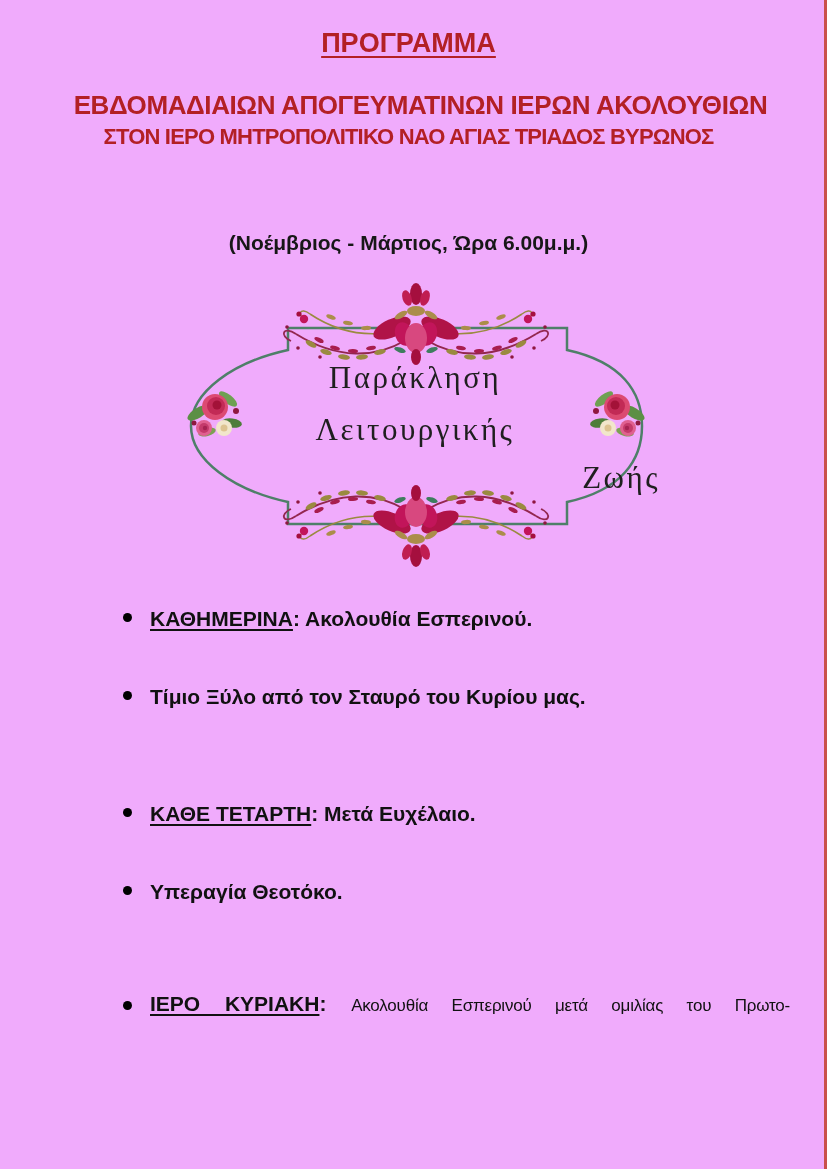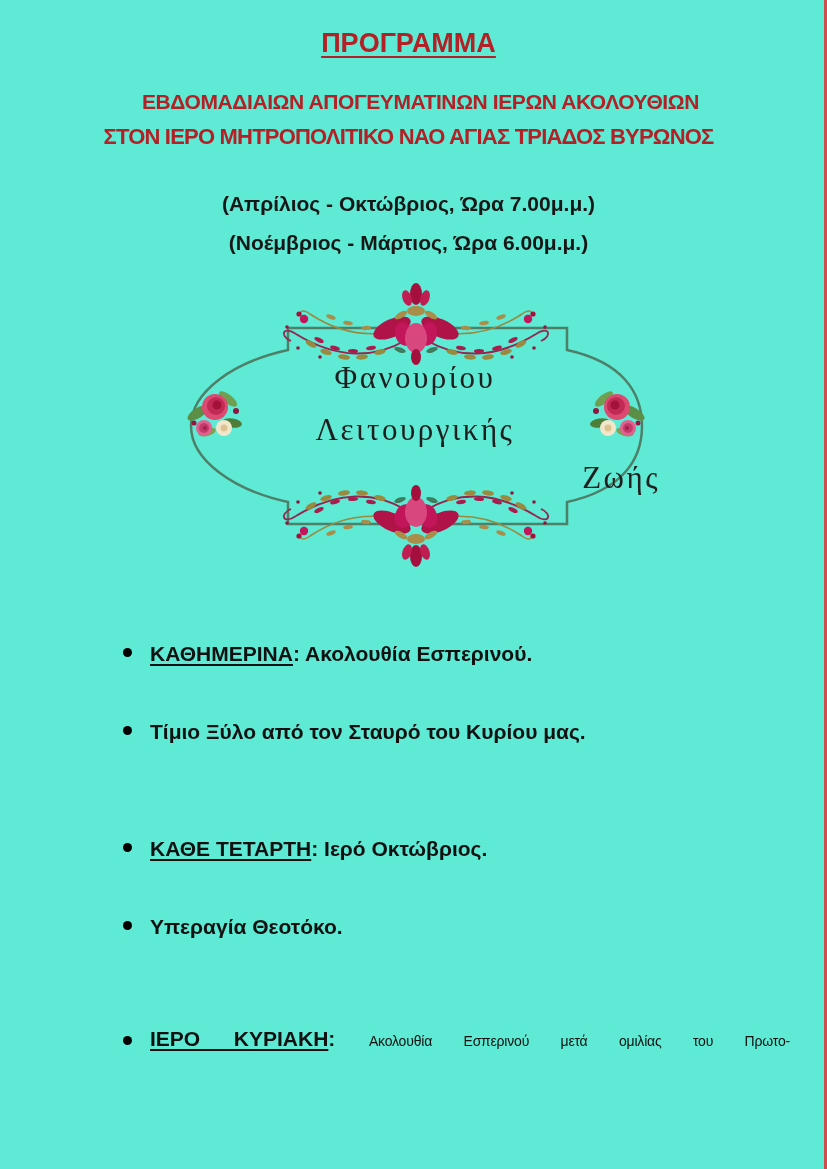--- a/index.html
+++ b/index.html
@@ -1,56 +1,55 @@
 <!DOCTYPE html>
 <html><head>
 <meta charset="utf-8">
 <style>
   html,body{margin:0;padding:0;background:#ffffff;}
-  .page{position:relative;width:827px;height:1169px;margin:0 auto;background:#5eead4;
+  .page{position:relative;width:827px;height:1169px;margin:0 auto;background:#f0abfc;
         font-family:"Liberation Sans",sans-serif;overflow:hidden;}
   .edge-line{position:absolute;top:0;right:0;width:3px;height:100%;background:#c9504c;}
 
   
   .center{position:absolute;left:0;right:10px;text-align:center;}
   .red{color:#b32025;font-weight:bold;}
   .title{top:28px;font-size:27px;text-decoration:underline;text-decoration-thickness:2px;text-underline-offset:4px;}
-  .sub1{top:90px;font-size:21px;letter-spacing:-0.4px;margin-left:24px;}
+  .sub1{top:90px;font-size:26px;letter-spacing:-0.4px;margin-left:24px;}
   .sub2{top:124px;font-size:22px;letter-spacing:-0.8px;}
   .hours{font-weight:bold;color:#171717;font-size:21px;}
   .hours1{top:192px;}
   .hours2{top:231px;}
 
   
   .emblem{position:absolute;left:170px;top:278px;width:490px;height:290px;}
   .emblem svg{position:absolute;left:0;top:0;}
   .em-text{position:absolute;left:0;width:100%;text-align:center;
            font-family:"Liberation Serif",serif;color:#1f1f1f;font-size:31px;letter-spacing:2.5px;}
   .em1{top:82px;} .em2{top:134px;} .em3{top:182px;text-align:right;}
 
   
-  .item{position:absolute;left:150px;font-size:21px;font-weight:bold;color:#111;line-height:37px;margin-top:35px;}
+  .item{position:absolute;left:150px;font-size:21px;font-weight:bold;color:#111;line-height:37px;}
   .item::before{content:'';position:absolute;left:-27px;top:13px;width:9px;height:9px;border-radius:50%;background:#000;}
   .lbl{text-decoration:underline;text-decoration-thickness:2px;text-underline-offset:3px;}
   .just{text-align:justify;text-align-last:justify;}
   .b1{top:600px;} .b2{top:678px;} .b3{top:795px;} .b4{top:873px;} .b5{top:988px;}
   .b2 .first{width:502px;} .b4 .first{width:637px;} .b5 .first{width:640px;line-height:32px;}
-  .small{font-size:14px;font-weight:normal;letter-spacing:-0.2px;}
+  .small{font-size:17px;font-weight:normal;letter-spacing:-0.2px;}
   .cont5{width:640px;font-size:17px;font-weight:normal;letter-spacing:-0.2px;line-height:27px;}
 </style>
 </head>
 <body>
 
 <div class="page">
   <div class="edge-line"></div>
 
   <div class="center red title">ΠΡΟΓΡΑΜΜΑ</div>
   <div class="center red sub1">ΕΒΔΟΜΑΔΙΑΙΩΝ ΑΠΟΓΕΥΜΑΤΙΝΩΝ ΙΕΡΩΝ ΑΚΟΛΟΥΘΙΩΝ</div>
   <div class="center red sub2">ΣΤΟΝ ΙΕΡΟ ΜΗΤΡΟΠΟΛΙΤΙΚΟ ΝΑΟ ΑΓΙΑΣ ΤΡΙΑΔΟΣ ΒΥΡΩΝΟΣ</div>
-  <div class="center hours hours1">(Απρίλιος - Οκτώβριος, Ώρα 7.00μ.μ.)</div>
   <div class="center hours hours2">(Νοέμβριος - Μάρτιος, Ώρα 6.00μ.μ.)</div>
 
   <div class="emblem">
     <svg width="490" height="290" viewBox="0 0 490 290" aria-hidden="true">
       <defs>
         <g id="spray">
           <path d="M236 62 C206 80 168 82 126 56" stroke="#93274f" stroke-width="2" fill="none"></path>
           <path d="M126 56 C113 47 109 58 121 63" stroke="#93274f" stroke-width="1.8" fill="none"></path>
           <path d="M232 52 C200 60 170 56 140 36" stroke="#9a8a40" stroke-width="1.6" fill="none"></path>
           <path d="M140 36 C130 28 126 38 136 41" stroke="#9a8a40" stroke-width="1.4" fill="none"></path>
@@ -111,36 +110,36 @@
           <circle cx="-21" cy="8" r="2.5" fill="#8f1740"></circle>
         </g>
       </defs>
 
       <path d="M 118 50 H 397 V 72 C 452 84 472 114 472 148 C 472 182 452 212 397 224 V 246 H 118 V 224 C 63 212 21 182 21 148 C 21 114 63 84 118 72 Z" fill="none" stroke="#4e7f68" stroke-width="2.5"></path>
       <use href="#ornament"></use>
       <use href="#ornament" transform="translate(0,294) scale(1,-1)"></use>
       <use href="#roses" transform="translate(45,137)"></use>
       <use href="#roses" transform="translate(447,137) scale(-1,1)"></use>
     </svg>
-    <div class="em-text em1">Φανουρίου</div>
+    <div class="em-text em1">Παράκληση</div>
     <div class="em-text em2">Λειτουργικής</div>
     <div class="em-text em3">Ζωής</div>
   </div>
 
   <div>
     <div class="item b1">
       <div class="first"><span class="lbl">ΚΑΘΗΜΕΡΙΝΑ</span><span>:</span> <span>Ακολουθία Εσπερινού.</span></div>
     </div>
 
     <div class="item b2">
       <div>Τίμιο Ξύλο από τον Σταυρό του Κυρίου μας.</div>
     </div>
 
     <div class="item b3">
-      <div class="first"><span class="lbl">ΚΑΘΕ ΤΕΤΑΡΤΗ</span><span>:</span> <span>Ιερό Οκτώβριος.</span></div>
+      <div class="first"><span class="lbl">ΚΑΘΕ ΤΕΤΑΡΤΗ</span><span>:</span> <span>Μετά Ευχέλαιο.</span></div>
     </div>
 
     <div class="item b4">
       <div>Υπεραγία Θεοτόκο.</div>
     </div>
 
     <div class="item b5">
       <div class="first just"><span class="lbl">ΙΕΡΟ ΚΥΡΙΑΚΗ</span><span>:</span> <span class="small">Ακολουθία Εσπερινού μετά ομιλίας του Πρωτο-</span></div>
     </div>
   </div>

